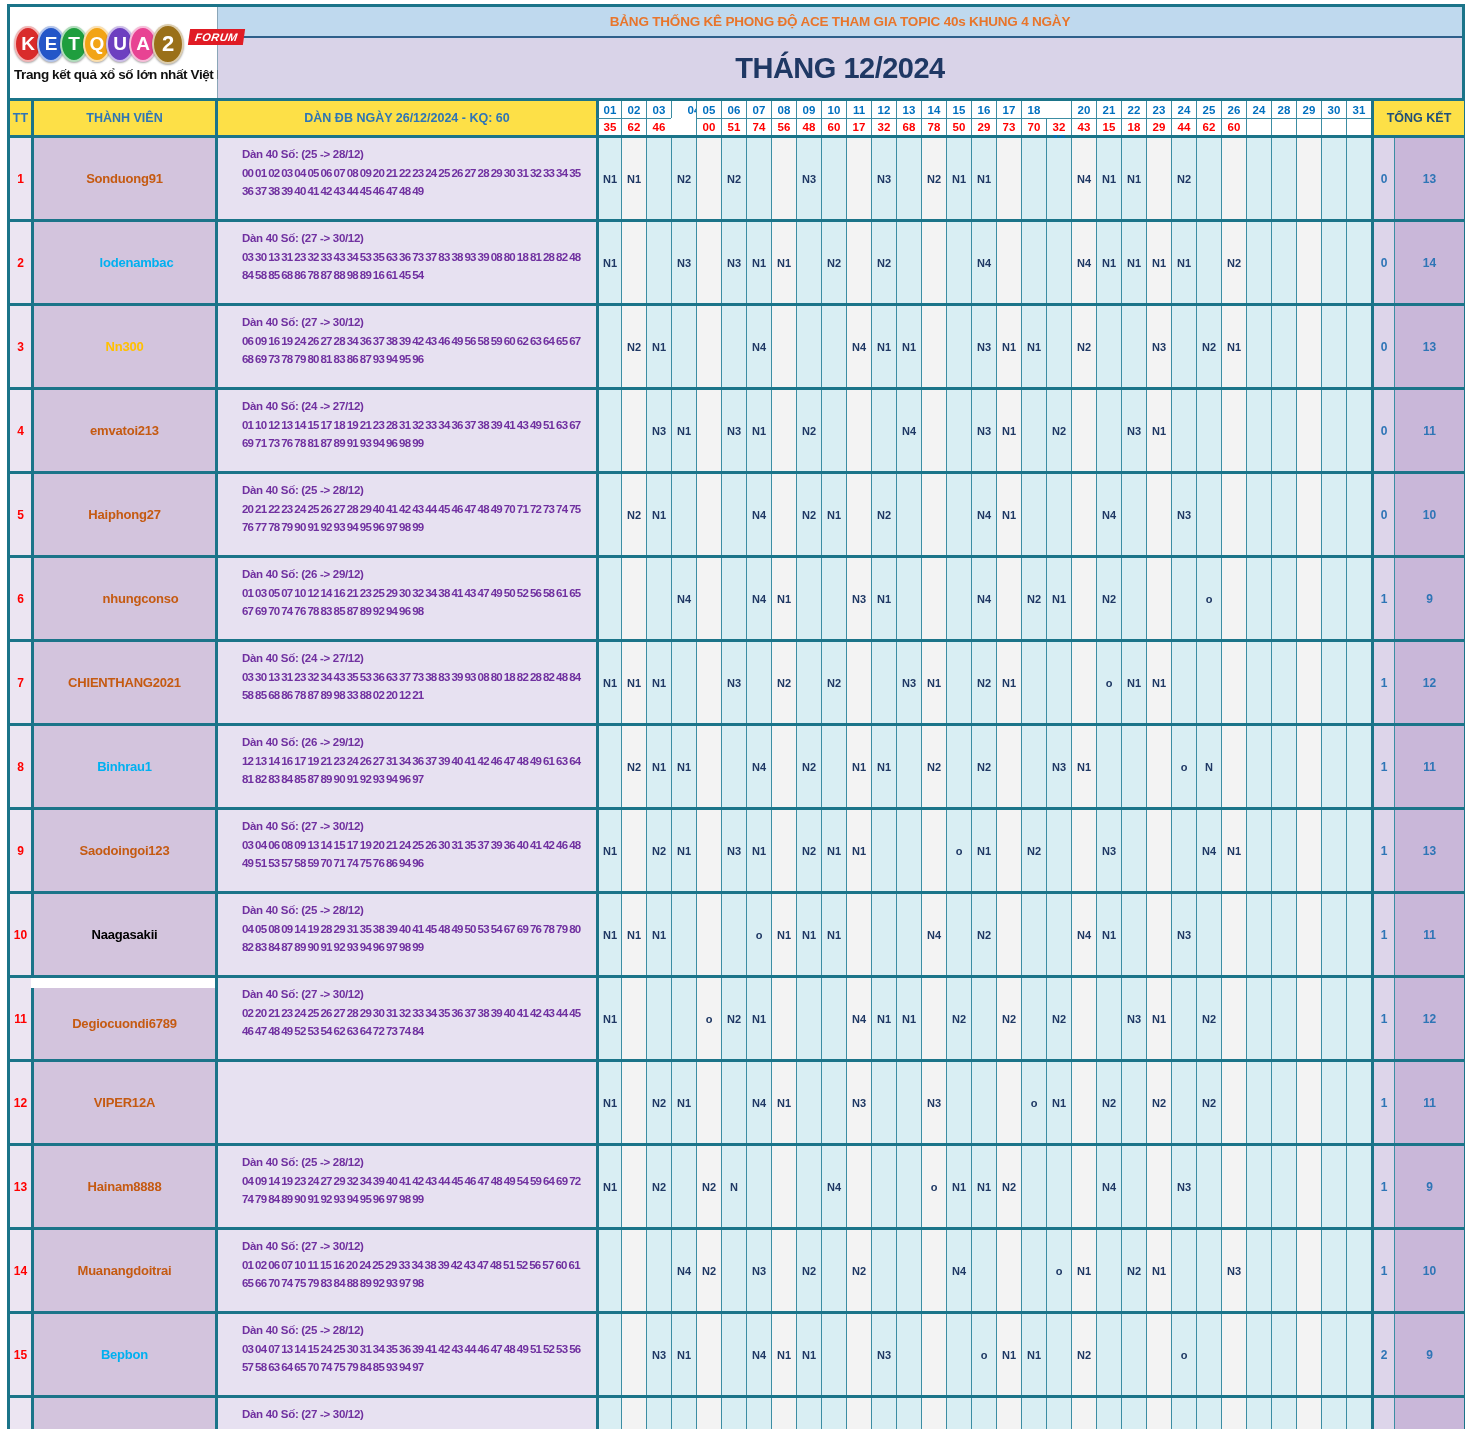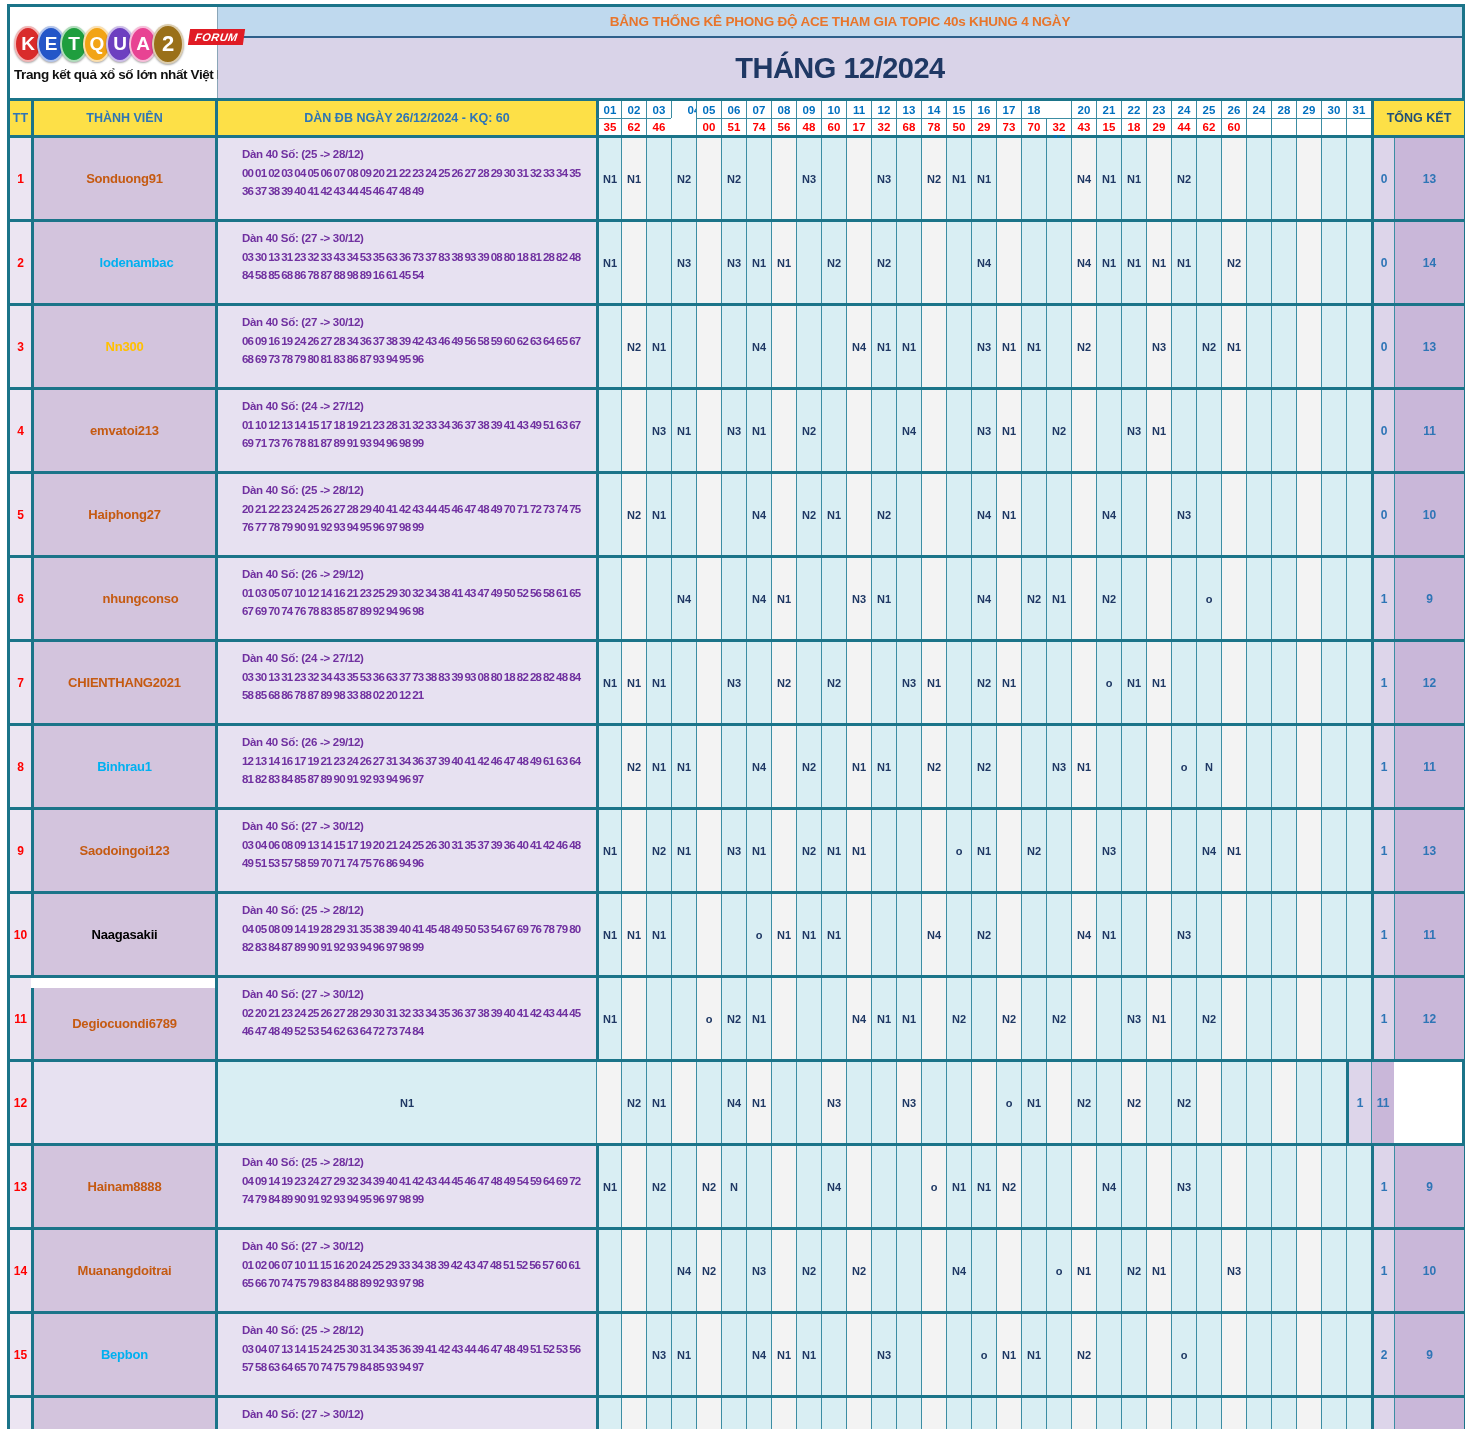--- a/index.html
+++ b/index.html
@@ -595,20 +595,21 @@
           <div class="cell c-day cyan"></div>
           <div class="cell c-day cyan"></div>
           <div class="cell c-day white"></div>
           <div class="cell c-day cyan"></div>
           <div class="cell c-day cyan"></div>
           <div class="cell c-t1">1</div>
           <div class="cell c-t2">12</div>
         </div>
         <div class="grid36 row">
           <div class="cell c-tt">12</div>
+          <div class="cell c-member" style="color: rgb(197, 90, 17);">VIPER12A</div>
           <div class="cell c-desc"></div>
           <div class="cell c-day cyan first-day">N1</div>
           <div class="cell c-day white"></div>
           <div class="cell c-day cyan">N2</div>
           <div class="cell c-day cyan">N1</div>
           <div class="cell c-day white"></div>
           <div class="cell c-day cyan"></div>
           <div class="cell c-day cyan">N4</div>
           <div class="cell c-day white">N1</div>
           <div class="cell c-day cyan"></div>

